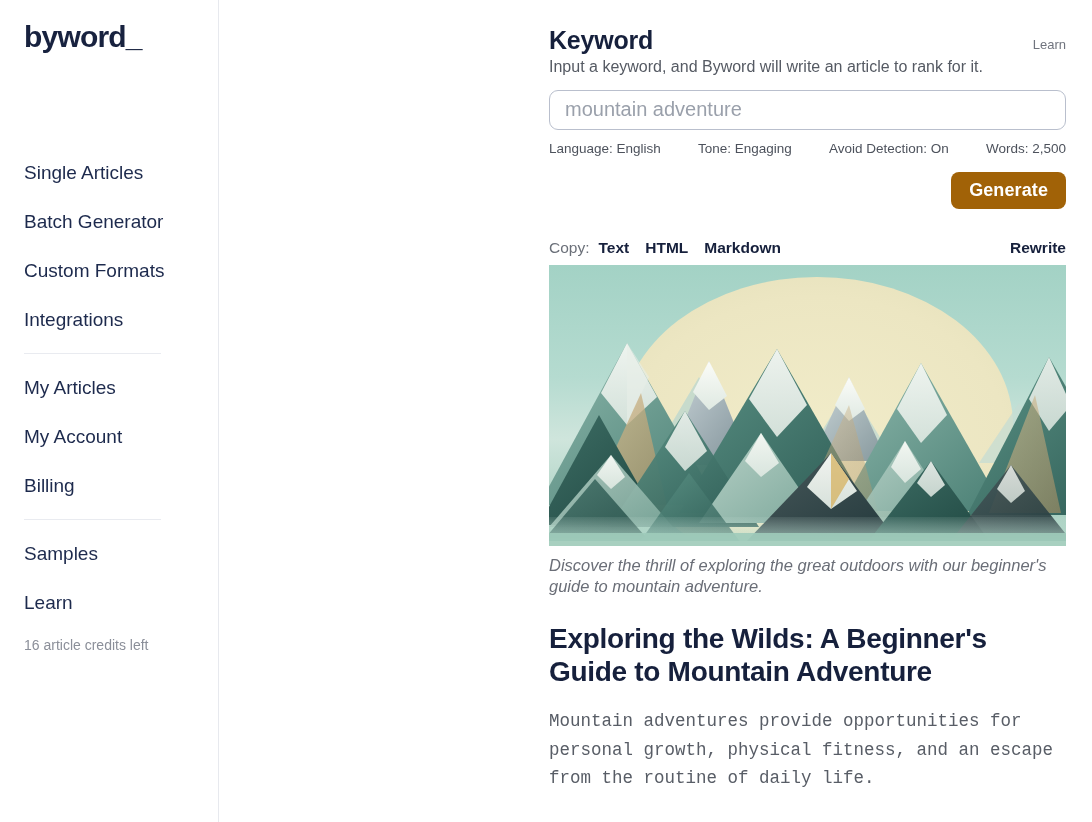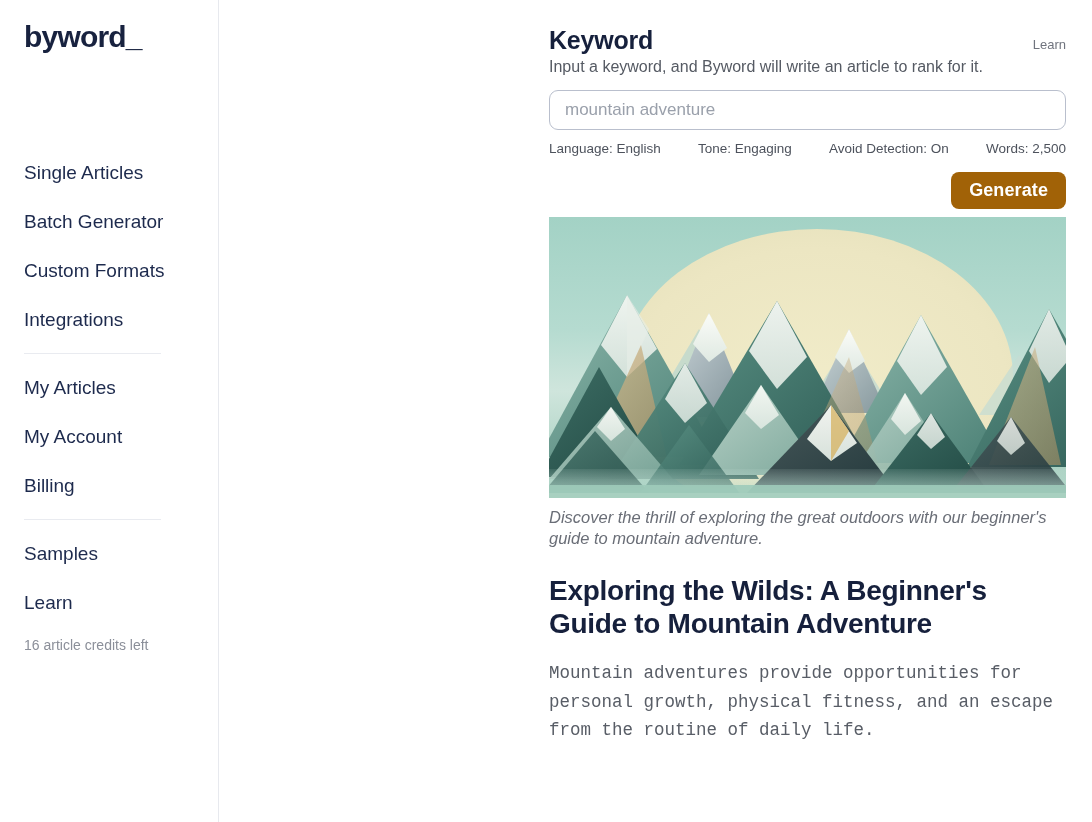--- a/index.html
+++ b/index.html
@@ -92,21 +92,21 @@
     color: #555a63;
     line-height: 1.25;
   }
   .kw-input {
     margin-top: 13px;
     width: 517px;
     height: 40px;
     border: 1px solid #b9bfcd;
     border-radius: 9px;
     padding: 0 15px;
-    font-size: 17px;
+    font-size: 20px;
     font-family: "Liberation Sans", sans-serif;
     color: #16203c;
     background: #fff;
     outline: none;
   }
   .kw-input::placeholder { color: #9aa0ab; }
 
   .opts {
     margin-top: 11px;
     display: flex;
@@ -241,20 +241,28 @@
         <span class="opt">Language: English</span>
         <span class="opt">Tone: Engaging</span>
         <span class="opt">Avoid Detection: On</span>
         <span class="opt">Words: 2,500</span>
       </div>
 
       <div class="gen-row">
         <button class="gen-btn">Generate</button>
       </div>
 
+      <div class="copy-row">
+        <span class="copy-label">Copy:</span>
+        <span class="copy-opt">Text</span>
+        <span class="copy-opt">HTML</span>
+        <span class="copy-opt">Markdown</span>
+        <span class="copy-spacer"></span>
+        <span class="rewrite">Rewrite</span>
+      </div>
 
       
       <div class="hero">
         <svg viewBox="0 0 517 281" preserveAspectRatio="none">
           <defs>
             <linearGradient id="skyg" x1="0" y1="0" x2="0" y2="1">
               <stop offset="0%" stop-color="#a3d2c5"></stop>
               <stop offset="40%" stop-color="#b5dbd0"></stop>
               <stop offset="62%" stop-color="#cfe5dc"></stop>
               <stop offset="100%" stop-color="#9dcab9"></stop>

